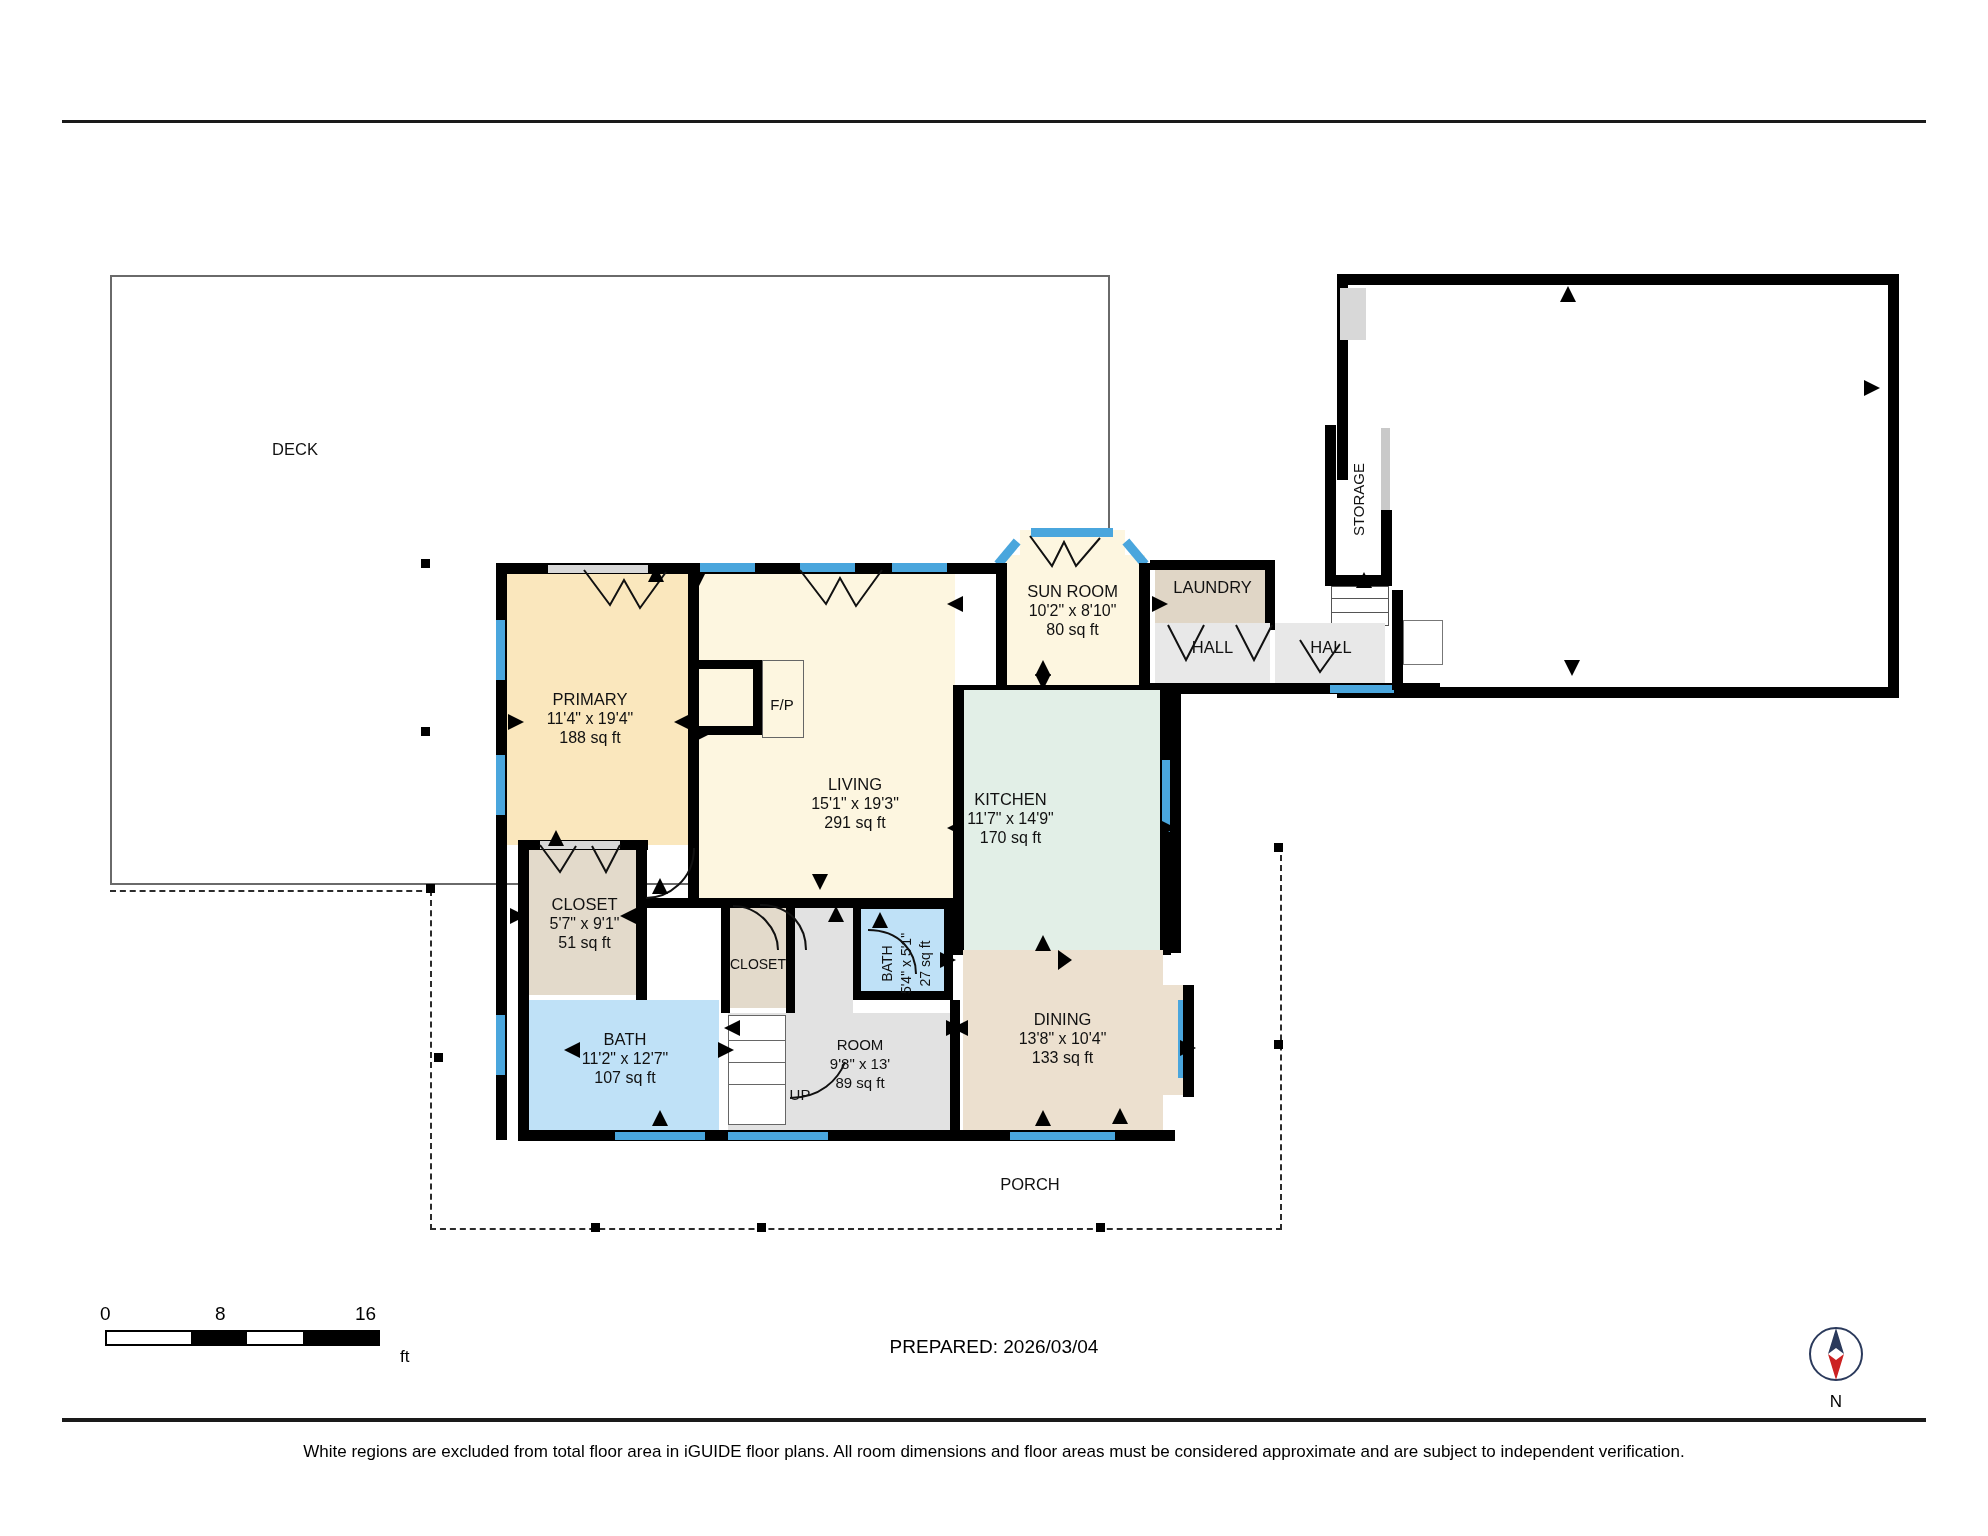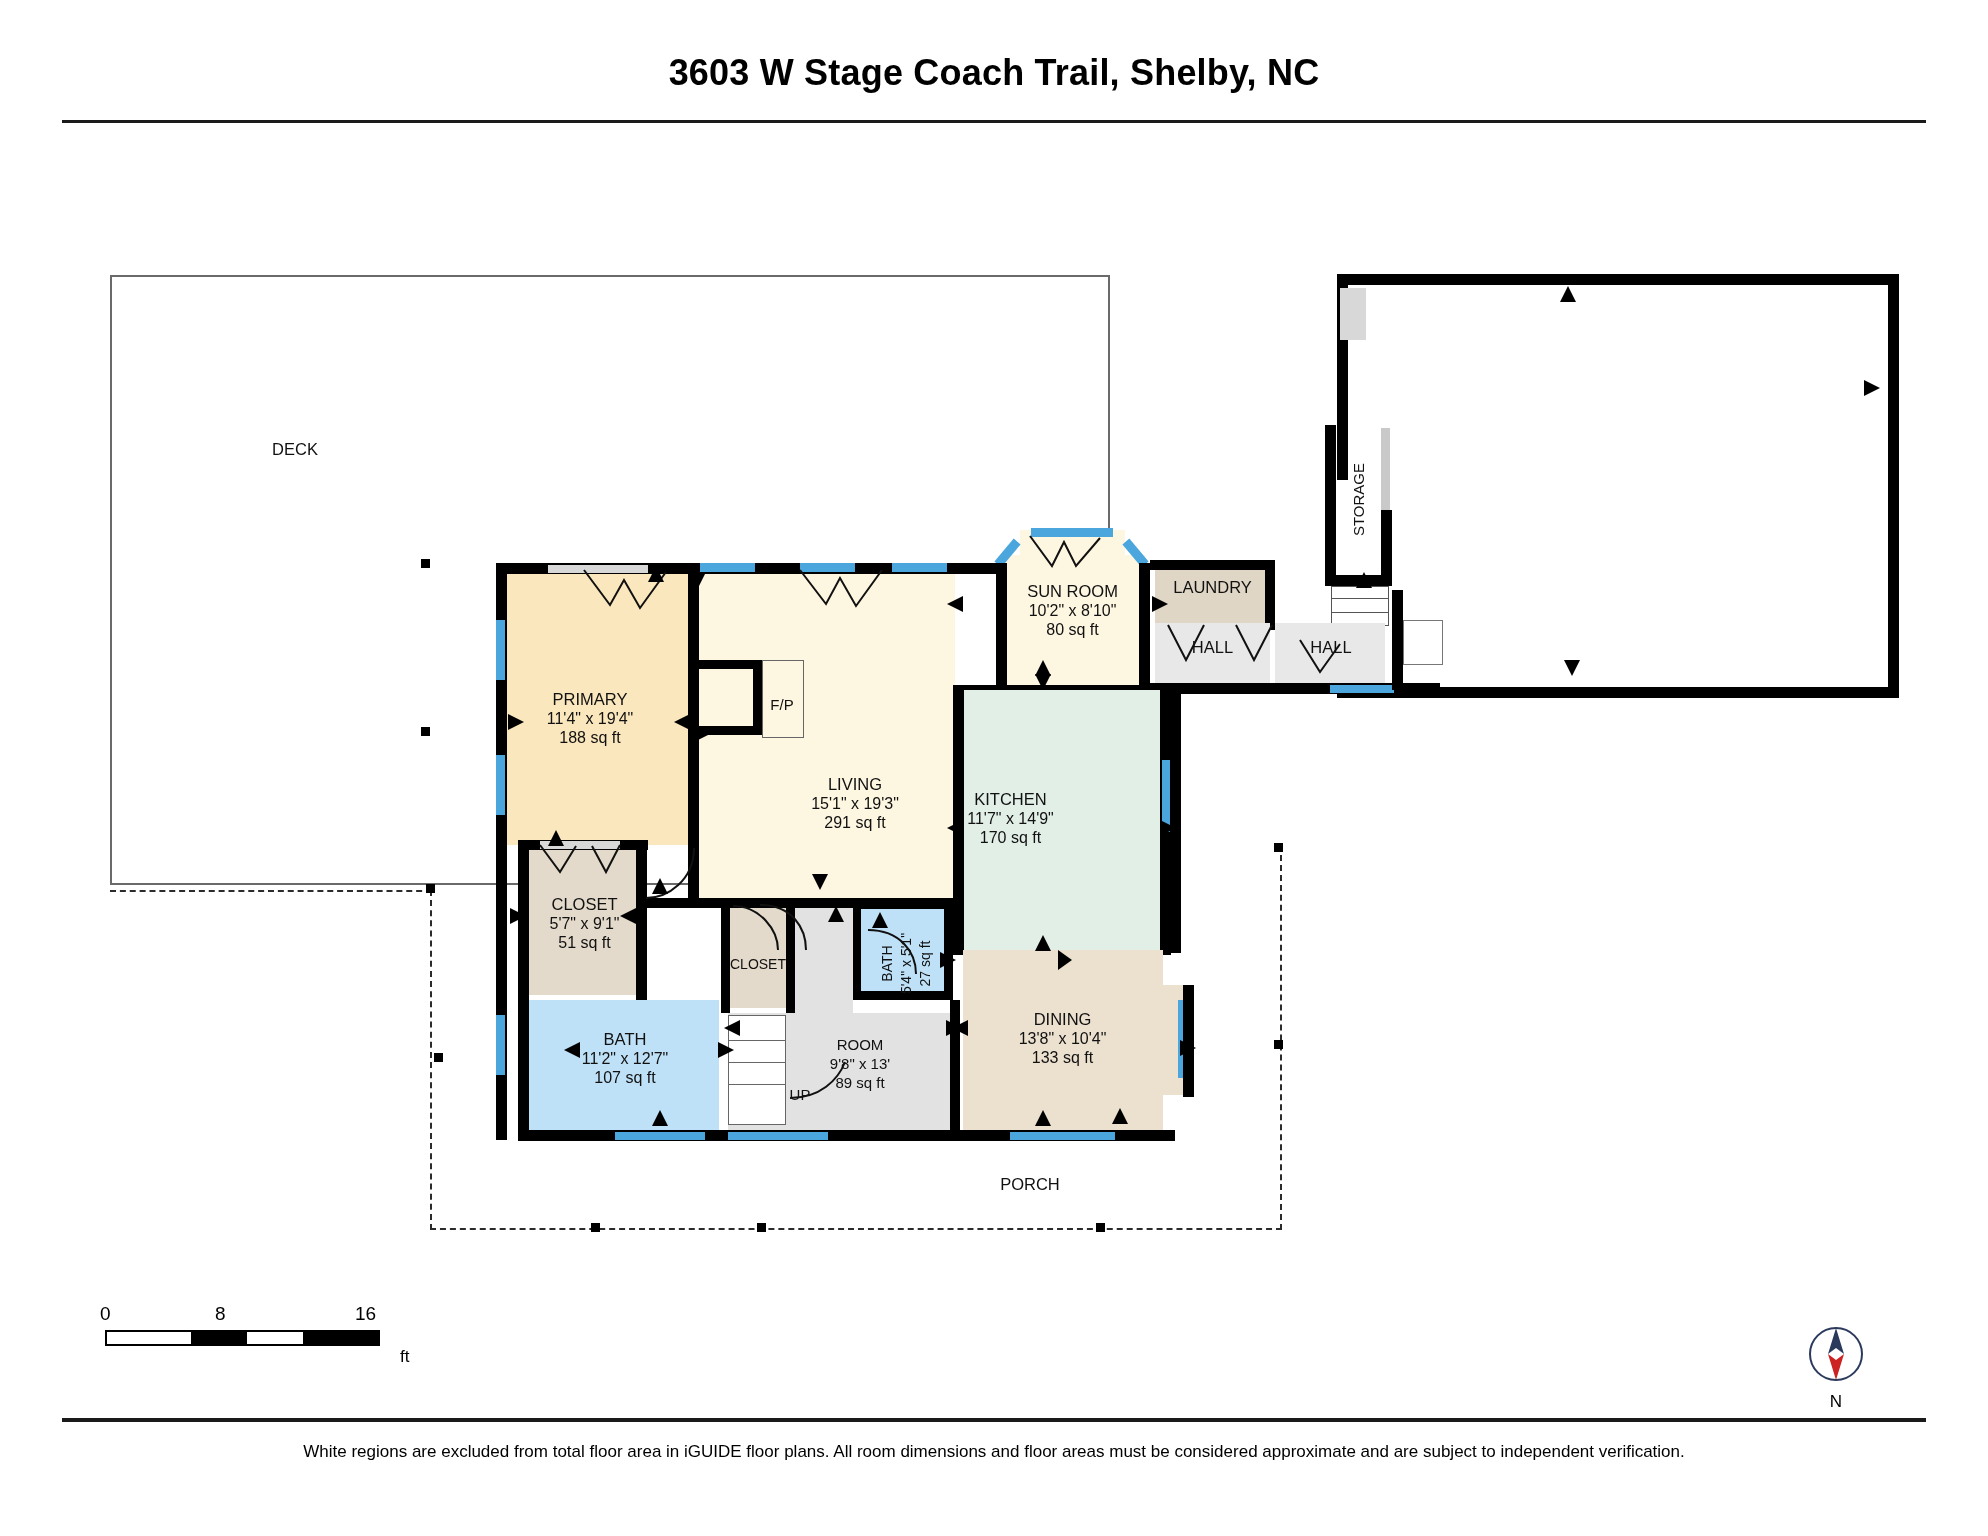--- a/index.html
+++ b/index.html
@@ -64,21 +64,20 @@
   .compass{position:absolute;left:1800px;top:1318px;width:72px;height:72px;}
   .compassN{position:absolute;left:1800px;top:1392px;width:72px;text-align:center;font-size:17px;}
 
   .disclaimer{position:absolute;left:0;top:1442px;width:1988px;text-align:center;font-size:17px;}
 </style>
 </head>
 <body>
 
 <div class="page">
 
-  <div class="title">3603 W Stage Coach Trail, Shelby, NC</div>
   <div class="hrule top"></div>
 
 
   <div class="plan">
 
     <div class="outline" style="left:110px;top:275px;width:1000px;height:610px;border:2px solid #6a6a6a;background:#fff;"></div>
     <div class="lbl" style="left:215px;top:440px;width:160px;">
       <div class="nm">DECK</div>
     </div>
 
@@ -341,20 +340,21 @@
     <div class="scalebar">
       <i style="left:84px;width:56px;"></i>
       <i style="left:196px;width:75px;"></i>
     </div>
     <span class="scalenum" style="left:-5px;">0</span>
     <span class="scalenum" style="left:110px;">8</span>
     <span class="scalenum" style="left:250px;">16</span>
   </div>
   <span class="scaleft" style="left:400px;">ft</span>
 
+  <div class="prepared">PREPARED: 2026/03/04</div>
 
   <div class="compass">
     <svg viewBox="0 0 72 72" width="72" height="72">
       <circle cx="36" cy="36" r="26" fill="none" stroke="#2b3a5c" stroke-width="2"></circle>
       <polygon points="36,10 44,36 36,30 28,36" fill="#2b3a5c"></polygon>
       <polygon points="36,62 44,36 36,42 28,36" fill="#cc2222"></polygon>
     </svg>
   </div>
   <div class="compassN">N</div>
 

